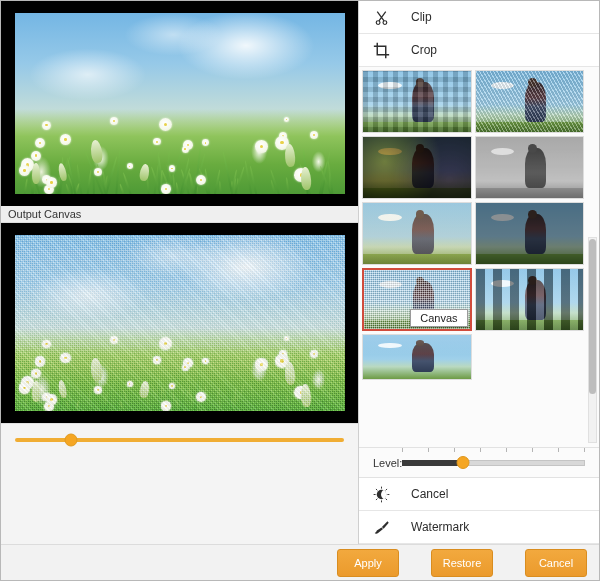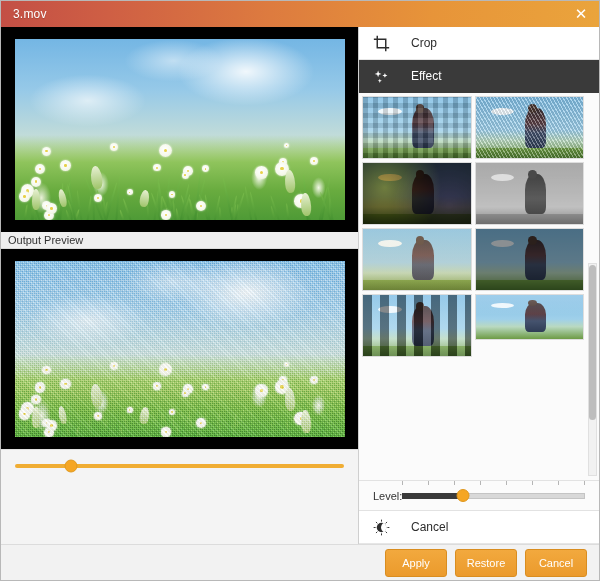--- a/index.html
+++ b/index.html
@@ -304,31 +304,28 @@
     display:flex; align-items:center; justify-content:flex-end;
     gap: 8px; padding-right: 12px;
   }
   .btn {
     min-width: 62px; height: 28px;
     background: linear-gradient(to bottom, #f2a93e, #eb9a2c);
     border: 1px solid #d98d20; border-radius: 3px;
     color: #ffffff; font-size: 11px;
     display:flex; align-items:center; justify-content:center;
     cursor:pointer;
+    margin-left:24px;
   }
 </style>
 </head>
 <body>
 
 <div class="window">
 
-  <div class="titlebar">
-    <span class="title-text">3.mov</span>
-    <div class="close-btn">✕</div>
-  </div>
 
   <div class="body-split">
 
     <div class="left-pane">
 
 
       <div class="stage stage-orig">
         <div class="frame">
           <div class="frame-inner">
             <div class="sky"></div>
@@ -434,21 +431,21 @@
                 <div class="bud" style="width: 10.1953px; height: 23.3932px; left: 86.7662%; bottom: 1.96593%; transform: rotate(-4.42091deg);"></div>
                 <div class="bud" style="width: 7.49023px; height: 18.0139px; left: 13.5326%; bottom: 7.24006%; transform: rotate(-11.6193deg);"></div>
                 <div class="bud" style="width: 8.96875px; height: 17.4272px; left: 37.9543%; bottom: 6.87274%; transform: rotate(9.50784deg);"></div>
                 <div class="bud" style="width: 9.76055px; height: 23.2321px; left: 81.945%; bottom: 14.7837%; transform: rotate(-4.28009deg);"></div>
                 <div class="bud" style="width: 11.4397px; height: 22.5086px; left: 23.1219%; bottom: 17.189%; transform: rotate(-7.33501deg);"></div>
               </div>
           </div>
         </div>
       </div>
 
-      <div class="preview-label">Output Preview</div>
+      <div class="preview-label">Output Canvas</div>
 
       <div class="stage stage-out">
         <div class="frame">
           <div class="frame-inner">
             <div class="sky"></div>
             <div class="grass"></div>
             <div class="blades" id="blades-out">
                 <div class="blade" style="left: 49.0415%; height: 35.31px; transform: rotate(-16.9191deg); opacity: 0.66;"></div>
                 <div class="blade" style="left: 44.321%; height: 33.2425px; transform: rotate(-18.5434deg); opacity: 0.95;"></div>
                 <div class="blade" style="left: 58.942%; height: 29.6113px; transform: rotate(-9.48467deg); opacity: 0.9;"></div>
@@ -564,41 +561,41 @@
             <div class="seek-thumb" style="left: 17%;"></div>
           </div>
         </div>
 
       </div>
     </div>
 
     <div class="right-pane">
 
 
+      <div class="menu-item">
+        <span class="menu-ico">
+          <svg width="17" height="17" viewBox="0 0 20 20">
+              <path d="M5 3 L13 14 M15 3 L7 14" stroke="#2d2d2d" stroke-width="1.5" fill="none"></path>
+              <circle cx="6" cy="16" r="2.2" fill="none" stroke="#2d2d2d" stroke-width="1.4"></circle>
+              <circle cx="14" cy="16" r="2.2" fill="none" stroke="#2d2d2d" stroke-width="1.4"></circle>
+            </svg>
+        </span>
+        <span class="menu-label">Clip</span>
+      </div>
 
       <div class="menu-item">
         <span class="menu-ico">
           <svg width="17" height="17" viewBox="0 0 20 20">
               <path d="M5 1 V15 H19" stroke="#2d2d2d" stroke-width="1.7" fill="none"></path>
               <path d="M1 5 H15 V19" stroke="#2d2d2d" stroke-width="1.7" fill="none"></path>
             </svg>
         </span>
         <span class="menu-label">Crop</span>
       </div>
 
-      <div class="menu-item active">
-        <span class="menu-ico">
-          <svg width="17" height="17" viewBox="0 0 20 20">
-            <path d="M6 3 L7 6 L10 7 L7 8 L6 11 L5 8 L2 7 L5 6 Z" fill="#ffffff"></path>
-            <path d="M14 6 L14.8 8 L17 8.8 L14.8 9.6 L14 11.6 L13.2 9.6 L11 8.8 L13.2 8 Z" fill="#ffffff"></path>
-            <path d="M8 12.5 L8.7 14.3 L10.5 15 L8.7 15.7 L8 17.5 L7.3 15.7 L5.5 15 L7.3 14.3 Z" fill="#ffffff"></path>
-          </svg>
-        </span>
-        <span class="menu-label">Effect</span>
-      </div>
 
       <div class="effects-wrap">
         <div class="effects-grid" id="effects-grid">
             <div class="thumb">
               <div class="thumb-img">
                 <div class="ph-scene"></div>
                 <div class="ph-cloud"></div>
                 <div class="ph-ground"></div>
                 <div class="ph-person"></div>
                 <div class="ph-head"></div>
@@ -647,20 +644,31 @@
             </div>
             <div class="thumb">
               <div class="thumb-img">
                 <div class="ph-scene"></div>
                 <div class="ph-cloud"></div>
                 <div class="ph-ground"></div>
                 <div class="ph-person"></div>
                 <div class="ph-head"></div>
                 <div class="ov-dark"></div>
               </div>
+            </div>
+            <div class="thumb selected">
+              <div class="thumb-img">
+                <div class="ph-scene"></div>
+                <div class="ph-cloud"></div>
+                <div class="ph-ground"></div>
+                <div class="ph-person"></div>
+                <div class="ph-head"></div>
+                <div class="ov-canvas"></div>
+              </div>
+              <div class="tip">Canvas</div>
             </div>
             <div class="thumb">
               <div class="thumb-img">
                 <div class="ph-scene"></div>
                 <div class="ph-cloud"></div>
                 <div class="ph-ground"></div>
                 <div class="ph-person"></div>
                 <div class="ph-head"></div>
                 <div class="ov-stripe"></div>
               </div>
@@ -715,20 +723,29 @@
               <path d="M3.8 3.8 L4.8 4.8"></path>
                 <path d="M15.2 15.2 L16.2 16.2"></path>
               <path d="M16.2 3.8 L15.2 4.8"></path>
                 <path d="M4.8 15.2 L3.8 16.2"></path>
             </g>
           </svg>
         </span>
         <span class="menu-label">Cancel</span>
       </div>
 
+      <div class="menu-item" style="border-bottom:1px solid #e6e6e6;">
+        <span class="menu-ico">
+          <svg width="17" height="17" viewBox="0 0 20 20">
+            <path d="M17 2.5 L10.5 9.5 L12.5 11.5 L18.5 4.3 Z" fill="#2d2d2d"></path>
+            <path d="M10 10 L11.8 11.8 L6 16.5 C4.2 17.8 2.5 17.2 2 16.5 C3.4 16 4 15 4.5 13.6 Z" fill="#2d2d2d"></path>
+          </svg>
+        </span>
+        <span class="menu-label">Watermark</span>
+      </div>
 
     </div>
   </div>
 
   <div class="btn-bar">
     <div class="btn">Apply</div>
     <div class="btn">Restore</div>
     <div class="btn">Cancel</div>
   </div>
 </div>

